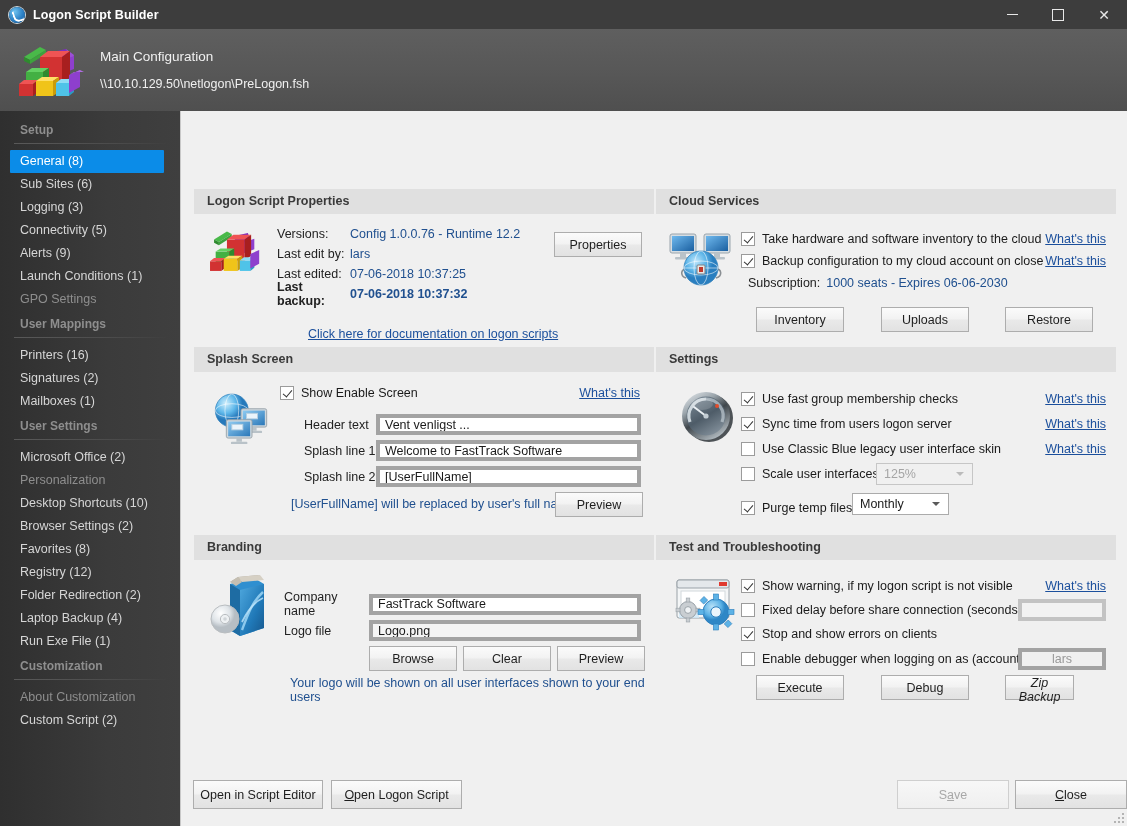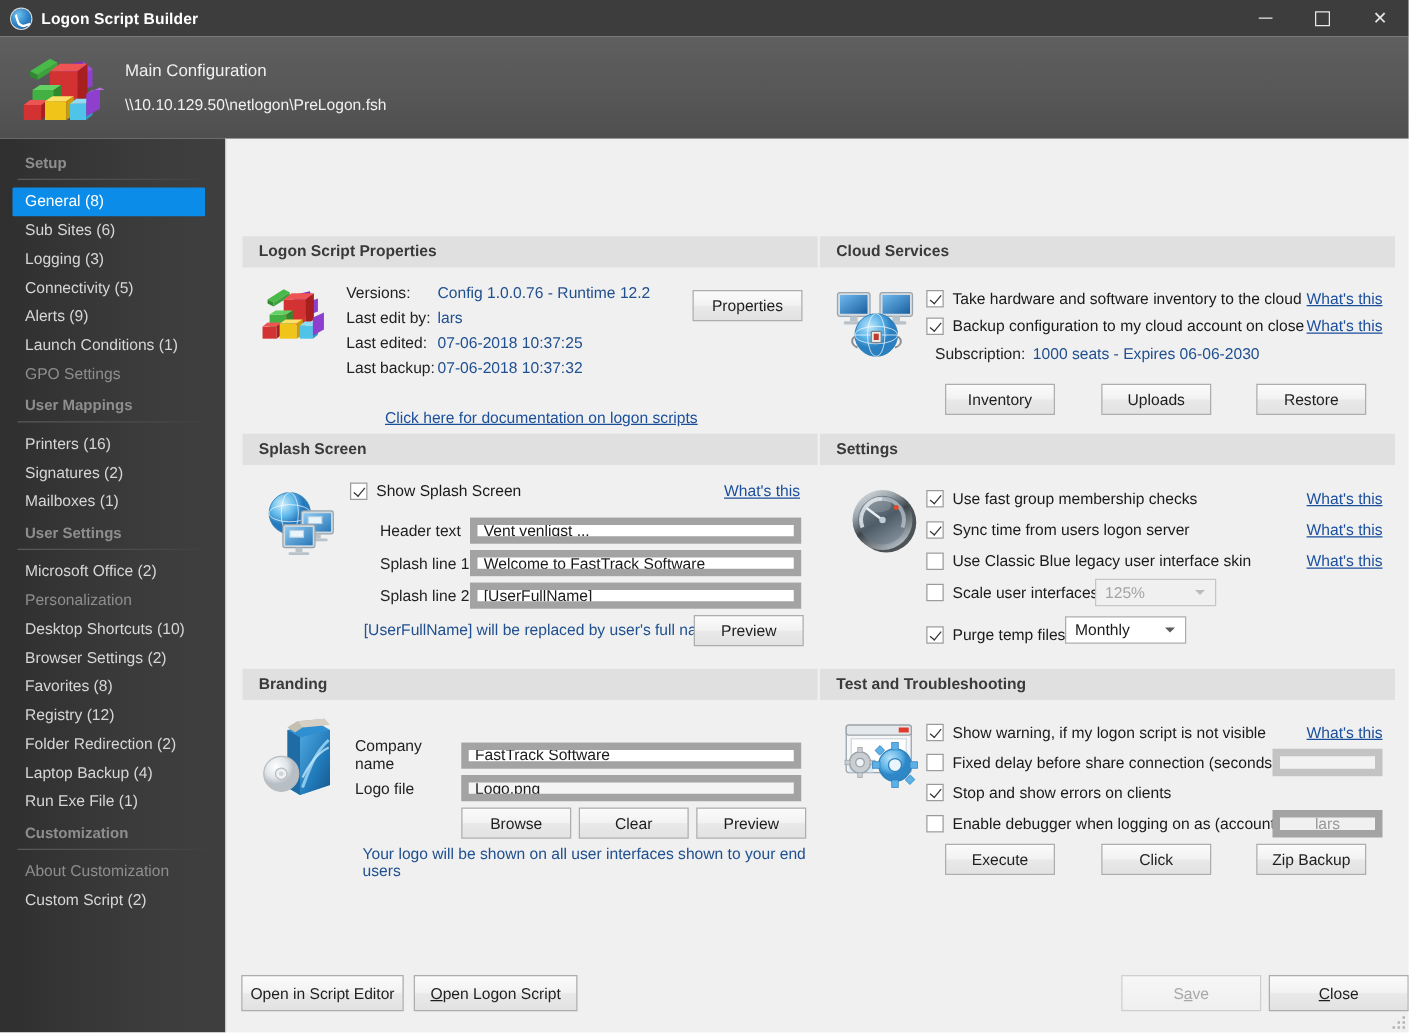--- a/index.html
+++ b/index.html
@@ -158,21 +158,21 @@
   .lbl { color: #222; font-size: 12.5px; }
   .link {
     color: #1b4f9c;
     text-decoration: underline;
     font-size: 12.5px;
     cursor: pointer;
   }
   .bluetext { color: #20508f; font-size: 12.5px; }
 
   .txt {
-    border: 6px solid #a3a3a3;
+    border: 4px solid #a3a3a3;
     background: #ffffff;
     height: 21px;
     box-sizing: border-box;
     font-family: "Liberation Sans", sans-serif;
     font-size: 12.5px;
     color: #1a1a1a;
     padding: 0 5px;
     outline: none;
   }
   .txt.ro { background: #f0f0f0; color: #999; }
@@ -389,21 +389,21 @@
               <span class="bluetext">Config 1.0.0.76 - Runtime 12.2</span>
             </div>
             <div class="row" style="height:20px;">
               <span class="lbl" style="width:73px;">Last edit by:</span>
               <span class="bluetext">lars</span>
             </div>
             <div class="row" style="height:20px;">
               <span class="lbl" style="width:73px;">Last edited:</span>
               <span class="bluetext">07-06-2018 10:37:25</span>
             </div>
-            <div class="row" style="height:20px;">
+            <div class="row" style="height:20px;font-weight:bold;">
               <span class="lbl" style="width:73px;">Last backup:</span>
               <span class="bluetext">07-06-2018 10:37:32</span>
             </div>
           </div>
 
           <div style="position:absolute; left:114px; top:113px;">
             <span class="link">Click here for documentation on logon scripts</span>
           </div>
 
           <button class="btn" style="position:absolute; left:360px; top:18px; width:88px;">Properties</button>
@@ -501,21 +501,21 @@
                   <stop offset="0%" stop-color="#cfeefc"></stop>
                     <stop offset="60%" stop-color="#5fb8ea"></stop>
                     <stop offset="100%" stop-color="#2679bb"></stop>
                 </radialGradient>
               </defs>
             </svg>
           </span>
 
           <div class="cb-row" style="position:absolute; left:86px; top:14px; width:360px;">
             <span class="cb checked"></span>
-            <span class="cbl">Show Splash Screen</span>
+            <span class="cbl">Show Enable Screen</span>
             <span class="link" style="position:absolute; right:0;">What's this</span>
           </div>
 
           <div class="row" style="position:absolute; left:110px; top:42px;">
             <span class="lbl" style="width:72px;">Header text</span>
             <input class="txt" style="width: 265px;" value="Vent venligst ...">
           </div>
           <div class="row" style="position:absolute; left:110px; top:68px;">
             <span class="lbl" style="width:72px;">Splash line 1</span>
             <input class="txt" style="width: 265px;" value="Welcome to FastTrack Software">
@@ -702,22 +702,22 @@
               <span class="cbl">Stop and show errors on clients</span>
             </div>
             <div class="cb-row" style="height:26px; position:relative;">
               <span class="cb"></span>
               <span class="cbl">Enable debugger when logging on as (account):</span>
               <input class="txt ro" style="position: absolute; right: 0px; width: 88px; height: 22px; text-align: center;" readonly="" value="lars">
             </div>
           </div>
 
           <button class="btn" style="position:absolute; left:100px; top:115px; width:88px;">Execute</button>
-          <button class="btn" style="position:absolute; left:225px; top:115px; width:88px;">Click</button>
-          <button class="btn" style="position:absolute; left:349px; top:115px; width:88px;">Zip Backup</button>
+          <button class="btn" style="position:absolute; left:225px; top:115px; width:88px;">Debug</button>
+          <button class="btn" style="position:absolute; left:349px; top:115px; width:69px;font-style:italic;">Zip Backup</button>
         </div>
       </div>
 
     </div>
 
     <div id="bottombar">
       <button class="btn" style="position:absolute; left:12px; top:14px; width:130px;">Open in Script Editor</button>
       <button class="btn" style="position:absolute; left:150px; top:14px; width:131px;"><span id="ols-text"><u class="acc">O</u>pen Logon Script</span></button>
       <button class="btn disabled" disabled="" style="position:absolute; right:118px; top:14px; width:112px;"><span id="save-text">S<u class="acc">a</u>ve</span></button>
       <button class="btn" style="position:absolute; right:0px; top:14px; width:112px;"><span id="close-text"><u class="acc">C</u>lose</span></button>

